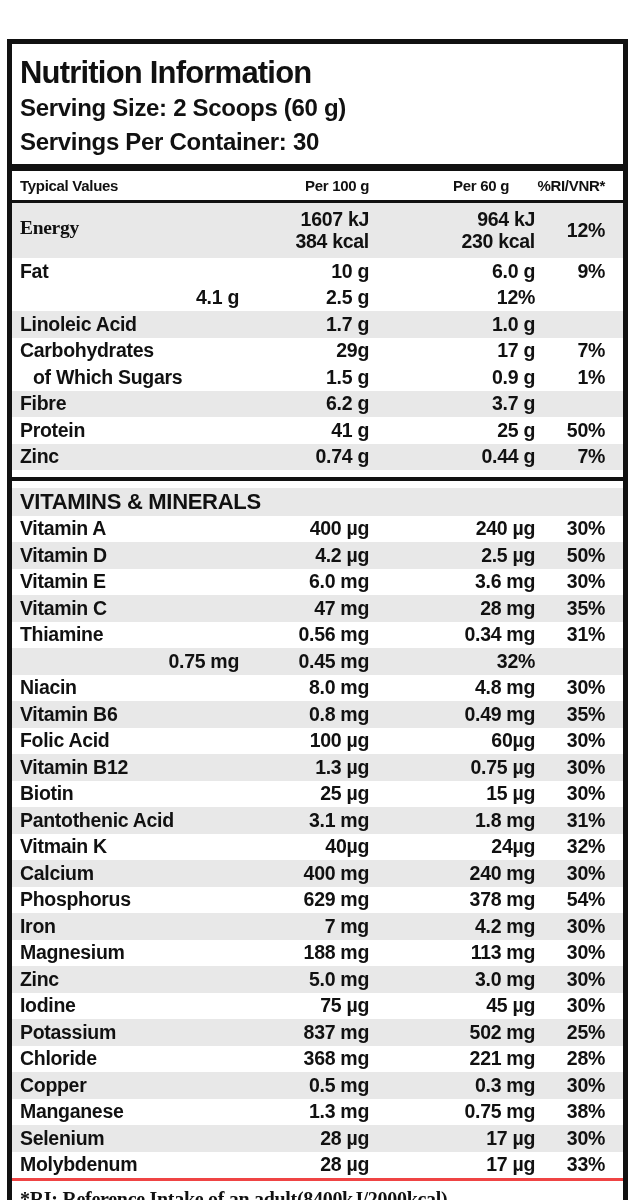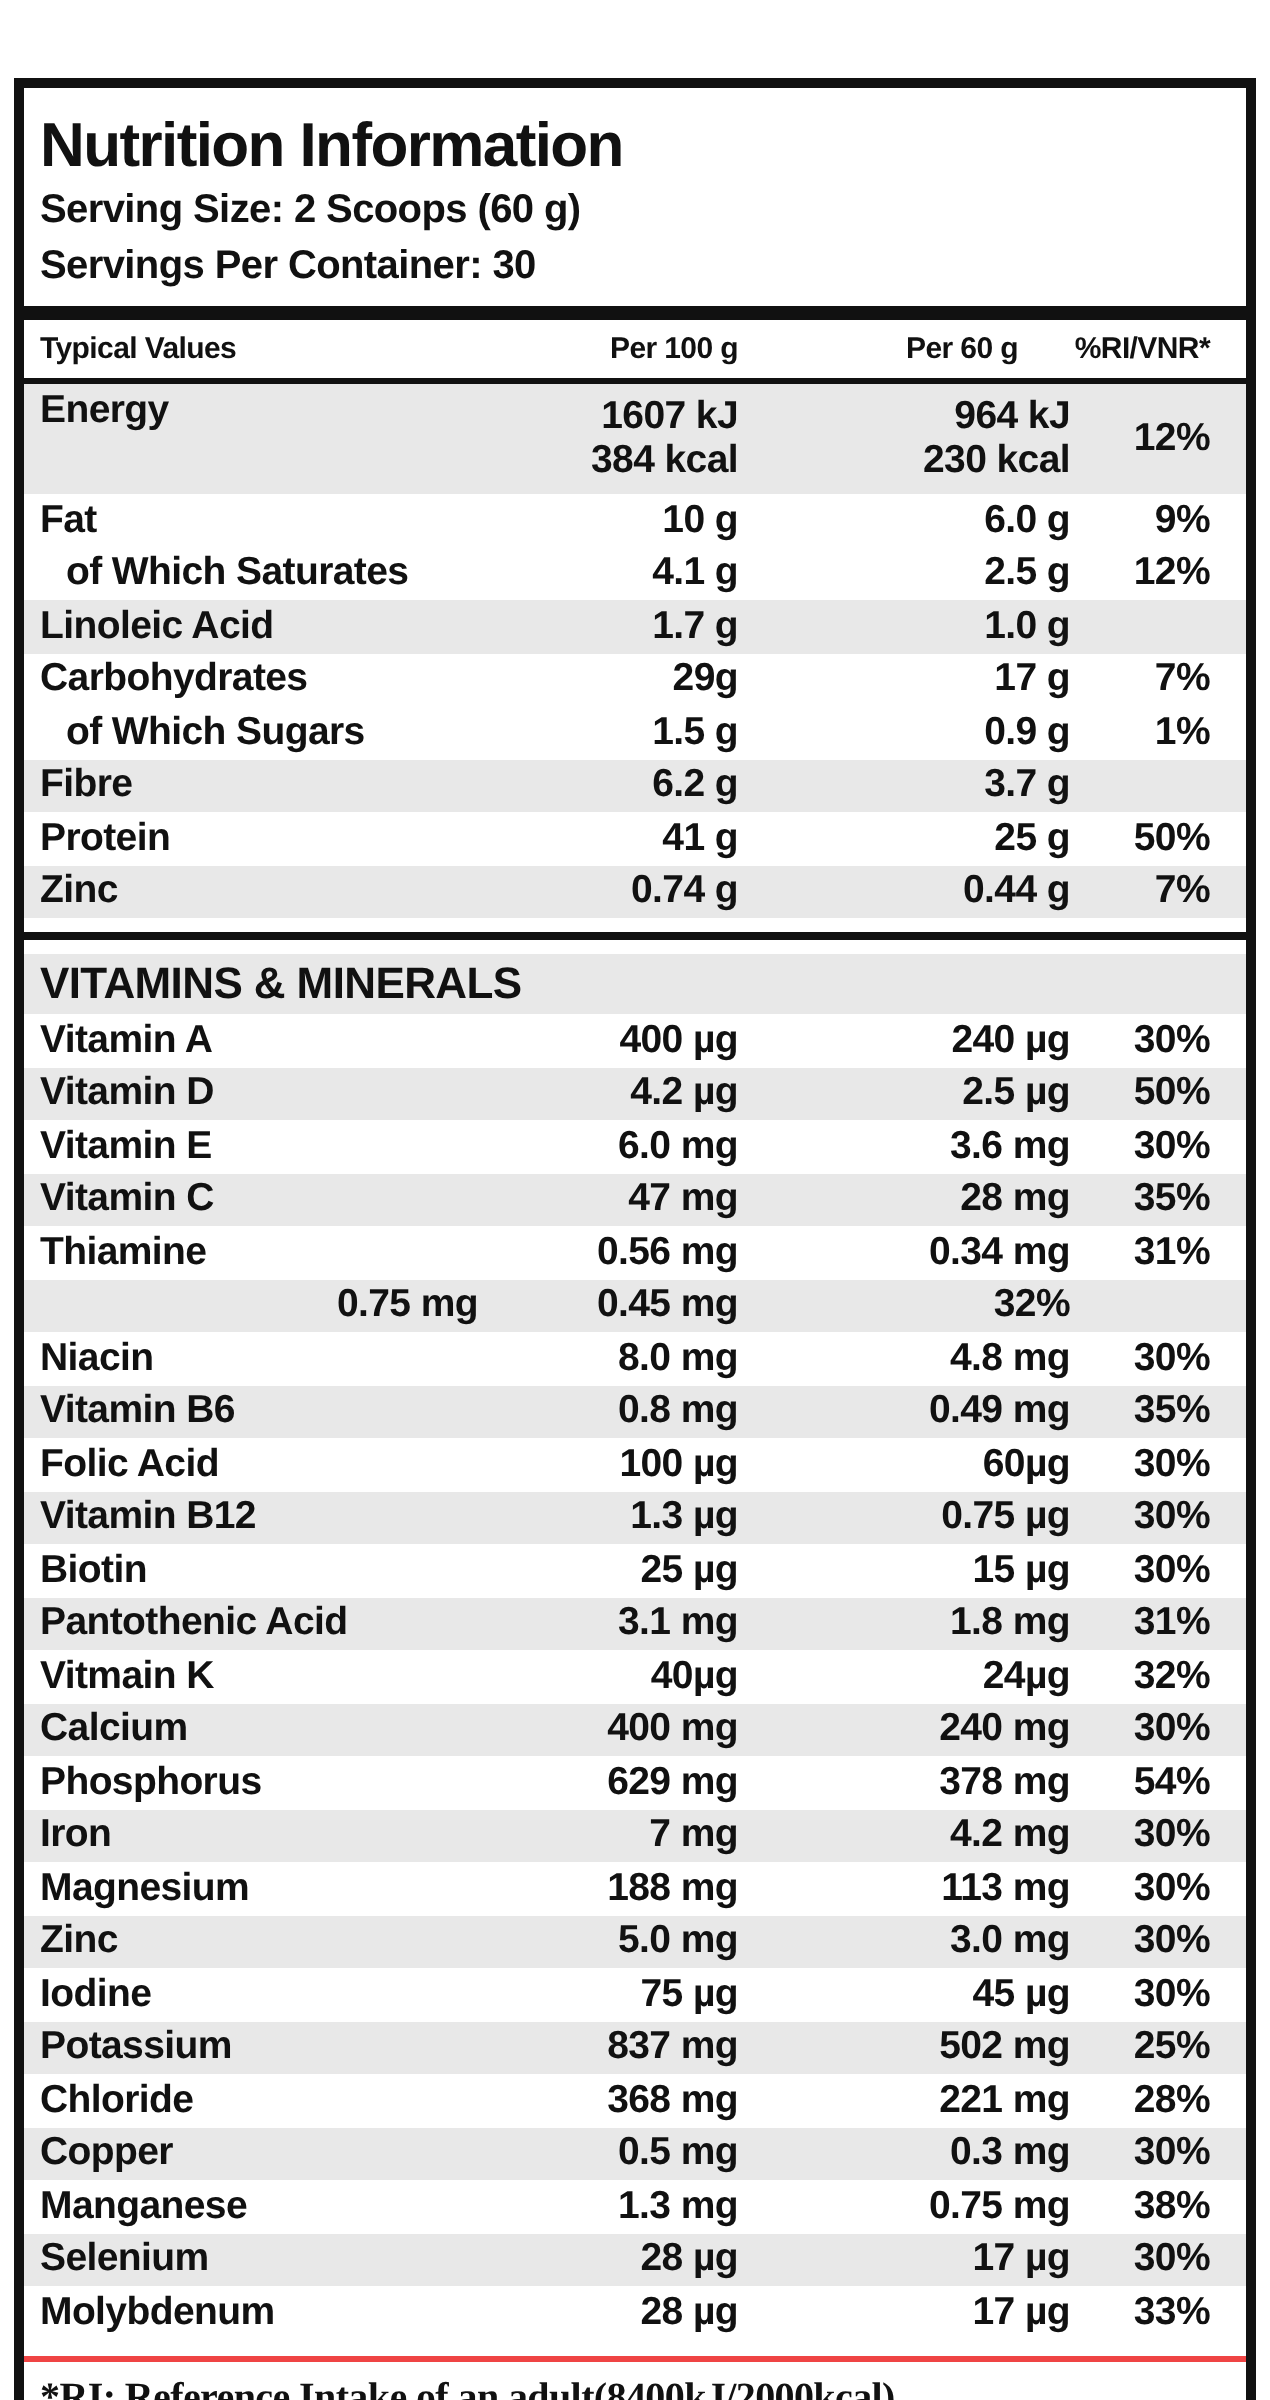--- a/index.html
+++ b/index.html
@@ -17,21 +17,21 @@
   .label-box {
     position: absolute;
     top: 7px; left: 7px; right: 7px; bottom: 7px;
     border: 5px solid #111111;
     display: flex; flex-direction: column;
     box-sizing: border-box;
     background: #ffffff;
   }
   .hdr { padding: 10px 8px 0 8px; }
   .title { font-size: 31px; line-height: 1.2; letter-spacing: -0.8px; }
-  .sub { font-size: 20px; line-height: 1.4; }
+  .sub { font-size: 24px; line-height: 1.4; }
   .thick-bar { height: 7px; background: #111111; margin: 6px 0 0 0; flex: none; }
   .col-header {
     display: grid;
     grid-template-columns: 1fr 130px 140px 96px;
     align-items: center;
     padding: 6px 18px 6px 8px;
     font-size: 15px;
     border-bottom: 3px solid #111111;
     white-space: nowrap;
   }
@@ -41,21 +41,21 @@
     grid-template-columns: 1fr 130px 166px 70px;
     align-items: center;
     height: 26.5px;
     box-sizing: border-box;
     padding: 0 18px 0 8px;
     font-size: 19.5px;
     line-height: 1.1;
     white-space: nowrap;
   }
   .row.tall { height: 55px; }
-  .row.tall .cell-name { align-self: start; padding-top: 3px; }
+  .row.tall .cell-name { align-self: start; padding-top: 14px; font-family: Liberation Serif, serif; }
   .row.shaded { background: #e8e8e8; }
   .num { text-align: right; }
   .indent { padding-left: 13px; }
   .section-divider { height: 4px; background: #111111; margin: 7px 0; flex: none; }
   .section-heading {
     height: 30px; box-sizing: border-box;
     display: flex; align-items: center;
     padding: 0 8px;
     font-size: 22px;
     background: #e8e8e8;
@@ -102,21 +102,20 @@
           </div>
     <div class="num">12%</div>
   </div>
         <div class="row">
     <div class="cell-name">Fat</div>
     <div class="num">10 g</div>
     <div class="num">6.0 g</div>
     <div class="num">9%</div>
   </div>
         <div class="row">
-    <div class="cell-name indent">of Which Saturates</div>
     <div class="num">4.1 g</div>
     <div class="num">2.5 g</div>
     <div class="num">12%</div>
   </div>
         <div class="row shaded">
     <div class="cell-name">Linoleic Acid</div>
     <div class="num">1.7 g</div>
     <div class="num">1.0 g</div>
     <div class="num"></div>
   </div>

